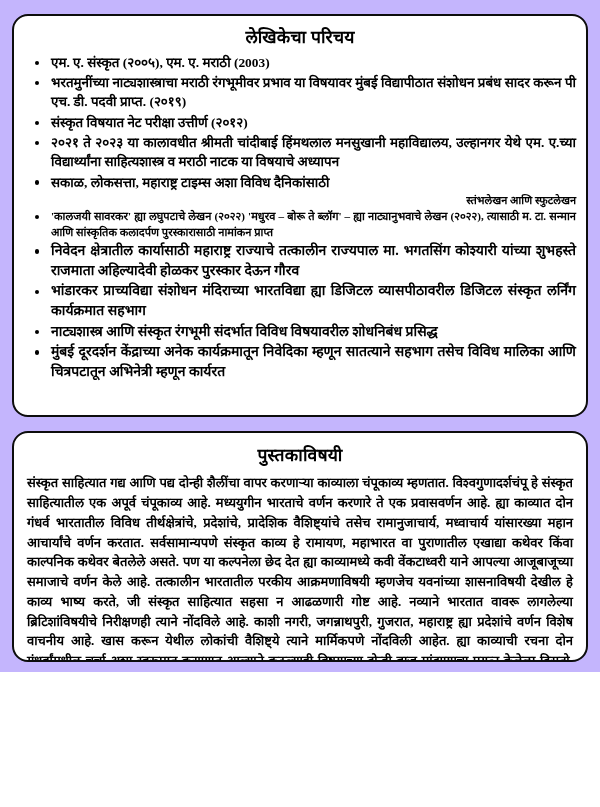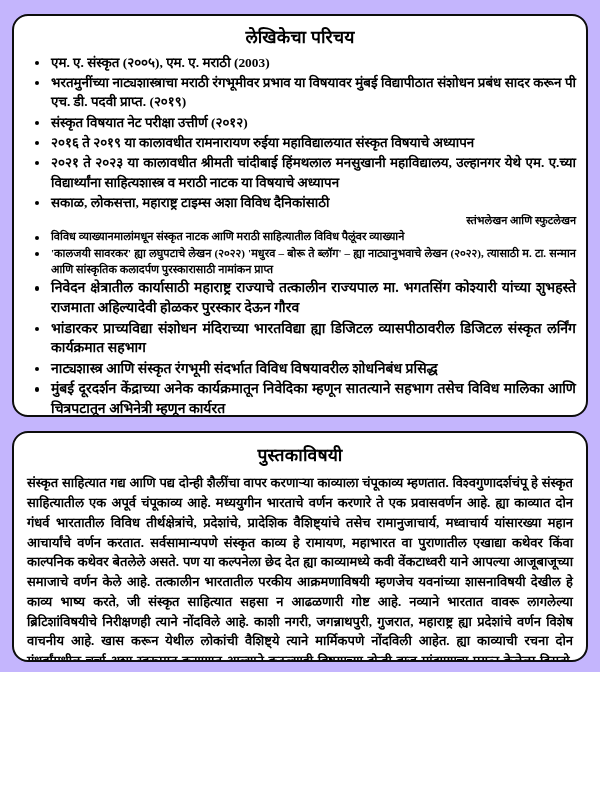--- a/index.html
+++ b/index.html
@@ -123,36 +123,30 @@
       <li class="sz-lg">
         <span>एम. ए. संस्कृत (२००५), एम. ए. मराठी (2003)</span>
       </li>
       <li class="sz-lg">
         <span>भरतमुनींच्या नाट्यशास्त्राचा मराठी रंगभूमीवर प्रभाव या विषयावर मुंबई विद्यापीठात संशोधन प्रबंध सादर करून पी एच. डी. पदवी प्राप्त. (२०१९)</span>
       </li>
       <li class="sz-lg">
         <span>संस्कृत विषयात नेट परीक्षा उत्तीर्ण (२०१२)</span>
       </li>
       <li class="sz-lg">
-        <span>२०१६ ते २०१९ या कालावधीत रामनारायण रुईया महाविद्यालयात संस्कृत विषयाचे अध्यापन</span>
-      </li>
-      <li class="sz-lg">
         <span>२०२१ ते २०२३ या कालावधीत श्रीमती चांदीबाई हिंमथलाल मनसुखानी महाविद्यालय, उल्हानगर येथे एम. ए.च्या विद्यार्थ्यांना साहित्यशास्त्र व मराठी नाटक या विषयाचे अध्यापन</span>
       </li>
       <li class="sz-lg">
         <span>सकाळ, लोकसत्ता, महाराष्ट्र टाइम्स अशा विविध दैनिकांसाठी</span>
       </li>
     </ul>
 
     <div class="sub-line">स्तंभलेखन आणि स्फुटलेखन</div>
 
     <ul class="bio-list">
-      <li class="sz-md nojust">
-        <span>विविध व्याख्यानमालांमधून संस्कृत नाटक आणि मराठी साहित्यातील विविध पैलूंवर व्याख्याने</span>
-      </li>
       <li class="sz-md">
         <span>'कालजयी सावरकर' ह्या लघुपटाचे लेखन (२०२२) 'मधुरव – बोरू ते ब्लॉग' – ह्या नाट्यानुभवाचे लेखन (२०२२), त्यासाठी म. टा. सन्मान आणि सांस्कृतिक कलादर्पण पुरस्कारासाठी नामांकन प्राप्त</span>
       </li>
       <li class="sz-sm">
         <span>निवेदन क्षेत्रातील कार्यासाठी महाराष्ट्र राज्याचे तत्कालीन राज्यपाल मा. भगतसिंग कोश्यारी यांच्या शुभहस्ते राजमाता अहिल्यादेवी होळकर पुरस्कार देऊन गौरव</span>
       </li>
       <li class="sz-sm">
         <span>भांडारकर प्राच्यविद्या संशोधन मंदिराच्या भारतविद्या ह्या डिजिटल व्यासपीठावरील डिजिटल संस्कृत लर्निंग कार्यक्रमात सहभाग</span>
       </li>
       <li class="sz-sm nojust">

